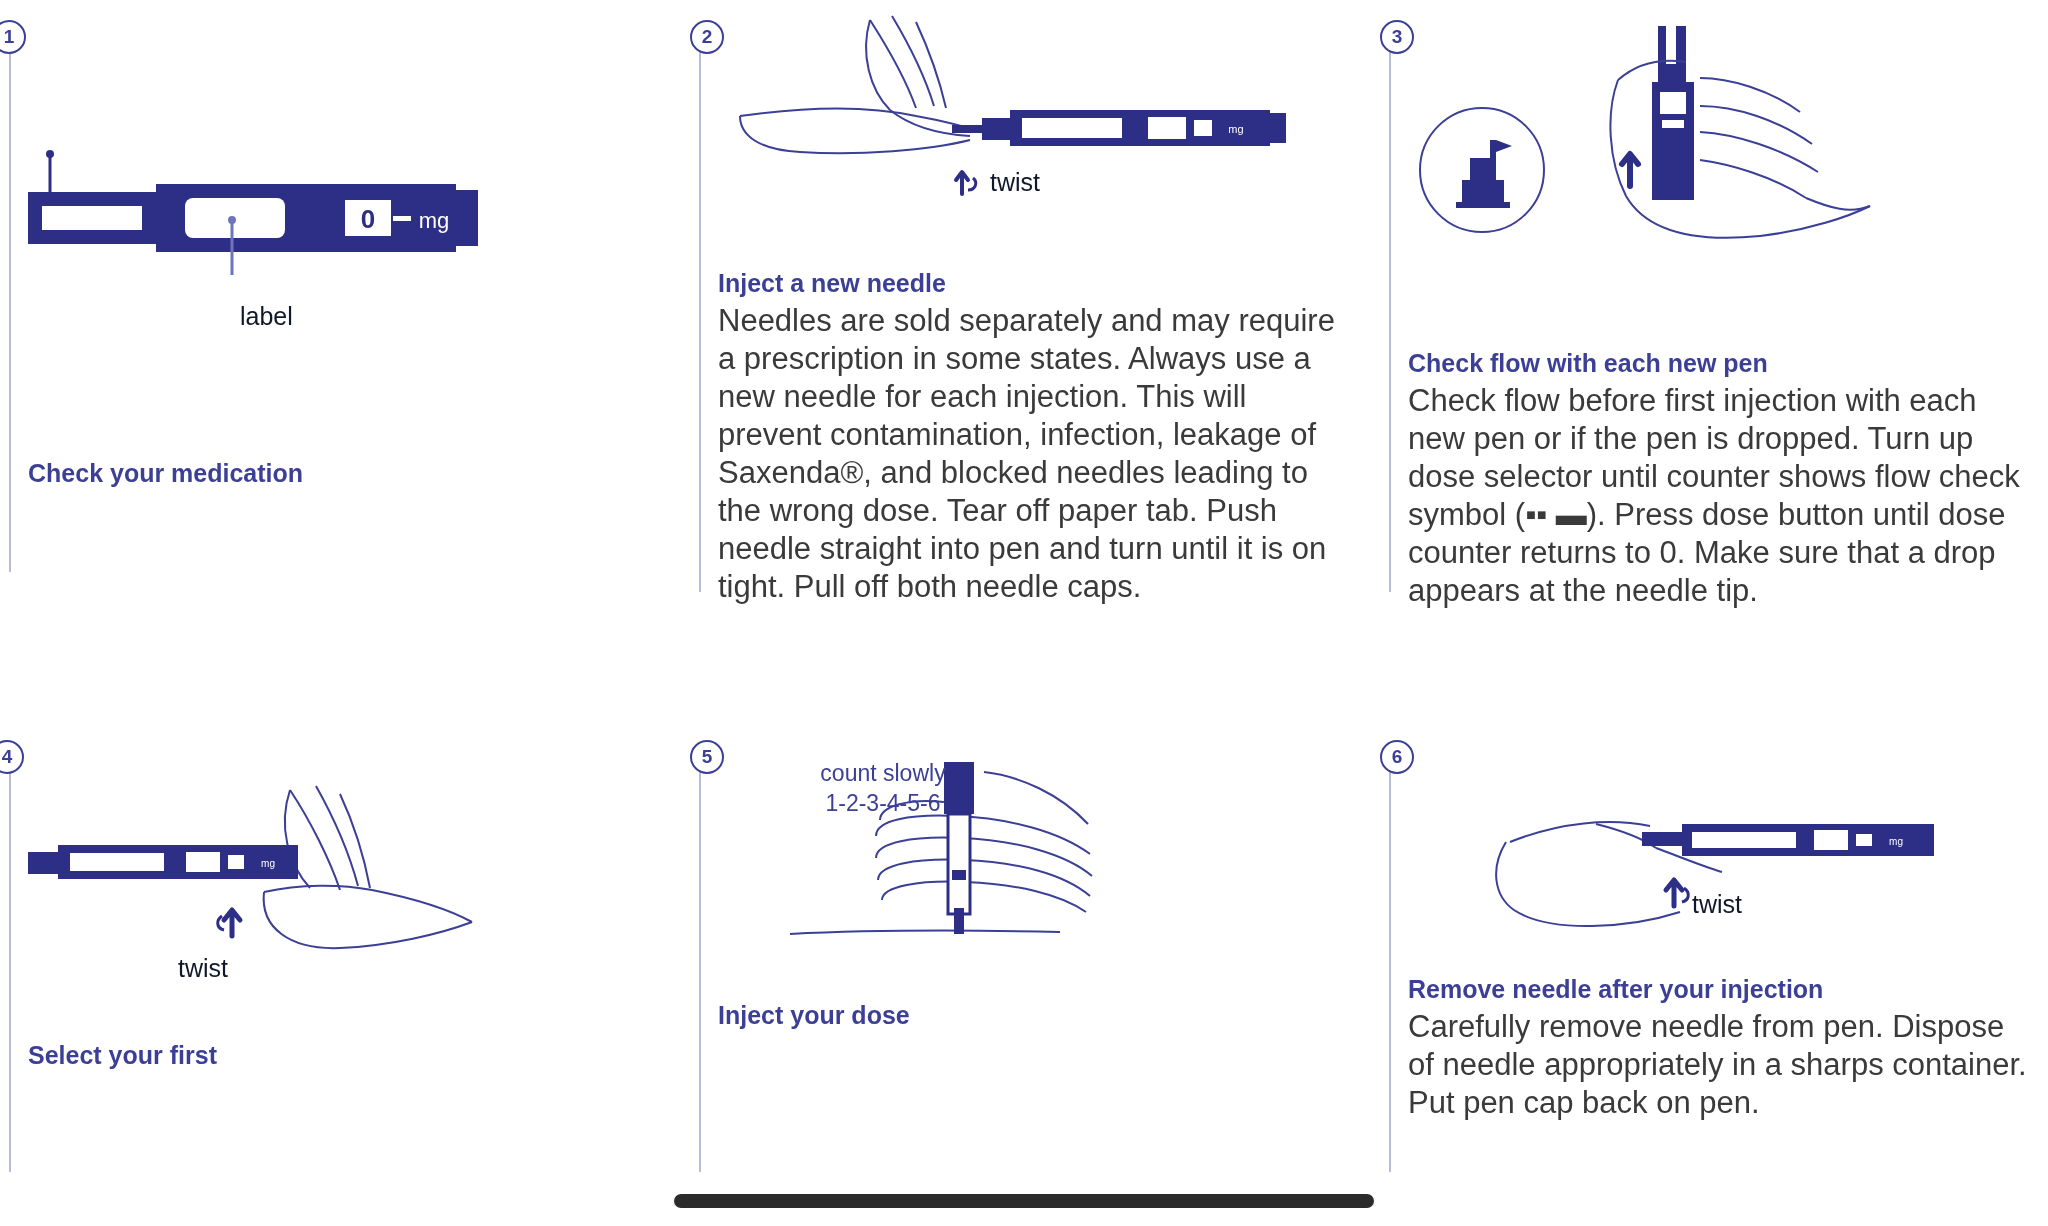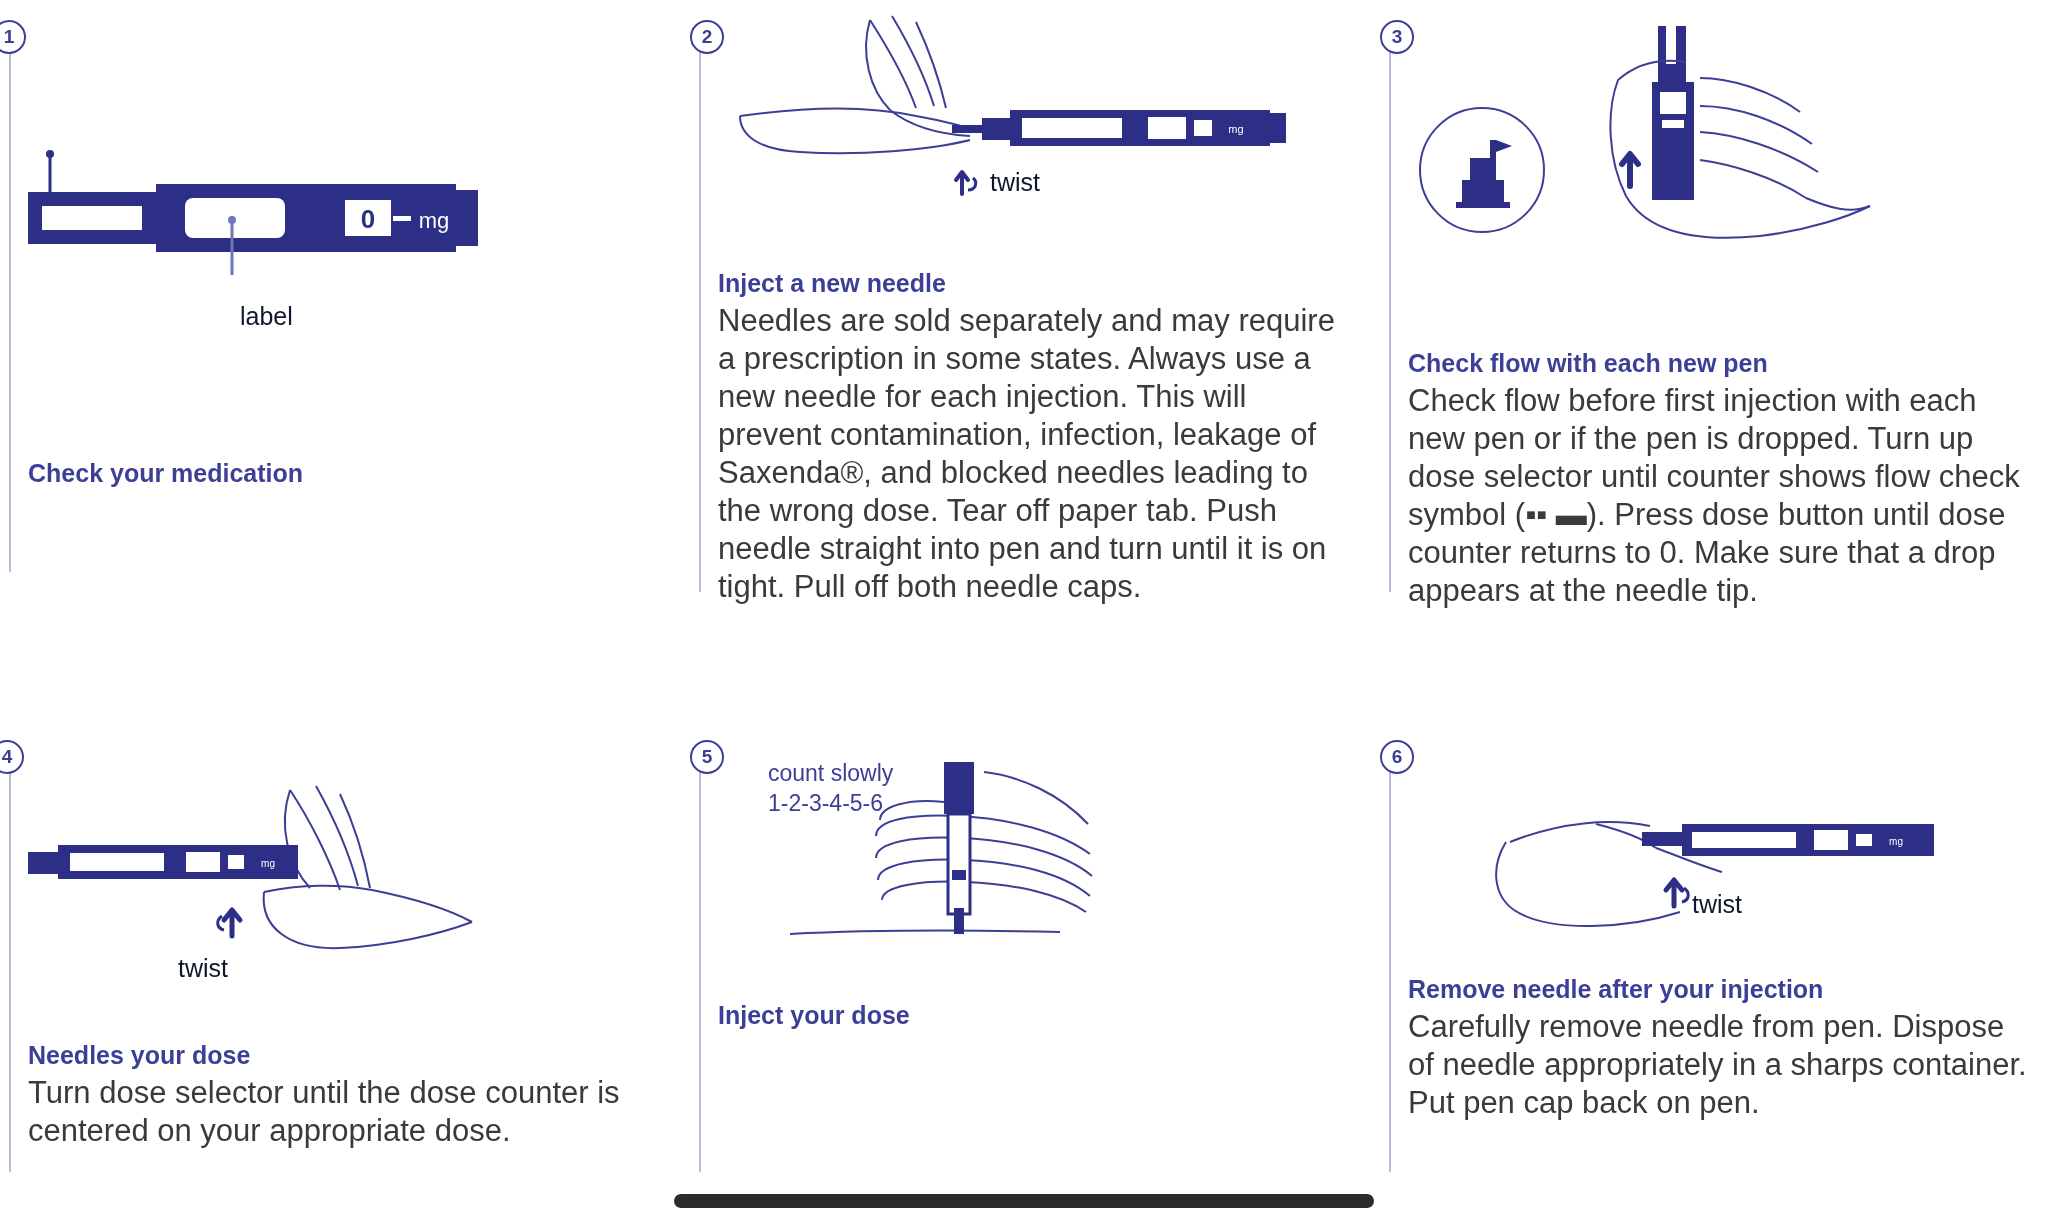--- a/index.html
+++ b/index.html
@@ -269,22 +269,21 @@
             <path d="M4 30 C -4 28, -4 20, 2 16" stroke="#2d2f86" stroke-width="3" fill="none"></path>
           </g>
         </svg>
       </div>
 
       <div class="text-block" style="left:178px; top:214px;">
         <span class="caption">twist</span>
       </div>
 
       <div class="text-block" style="left:28px; top:298px; width:640px;">
-        <p class="head">Needles your dose</p>
-        <p class="body">Turn dose selector until the dose counter is centered on your appropriate dose.</p>
+        <p class="head">Select your first</p>
       </div>
     </div>
 
     <div class="step" style="left:690px; top:740px; width:680px; height:440px;">
       <div class="rule"></div>
       <div class="num-circle">5</div>
 
       <div class="art" style="left:40px; top:18px; width:560px; height:220px;">
         <svg width="560" height="220" viewBox="0 0 560 220">
 
@@ -298,21 +297,21 @@
             <path d="M152 142 C 152 128, 190 122, 236 124 C 286 126, 330 136, 356 154"></path>
             <path d="M60 176 C 140 172, 240 172, 330 174"></path>
           </g>
 
           <rect x="218" y="56" width="22" height="100" fill="#ffffff" stroke="#2d2f86" stroke-width="3"></rect>
           <rect x="224" y="150" width="10" height="26" fill="#2d2f86"></rect>
           <rect x="222" y="112" width="14" height="10" fill="#2d2f86"></rect>
         </svg>
       </div>
 
-      <div class="text-block" style="left:78px; top:18px; width:230px; text-align:left;">
+      <div class="text-block" style="left:78px; top:18px; width:230px; text-align:center;">
         <div class="caption-small">count slowly</div>
         <div class="caption-small">1-2-3-4-5-6</div>
       </div>
 
       <div class="text-block" style="left:28px; top:258px; width:630px;">
         <p class="head">Inject your dose</p>
       </div>
     </div>
 
     <div class="step" style="left:1380px; top:740px; width:668px; height:440px;">

